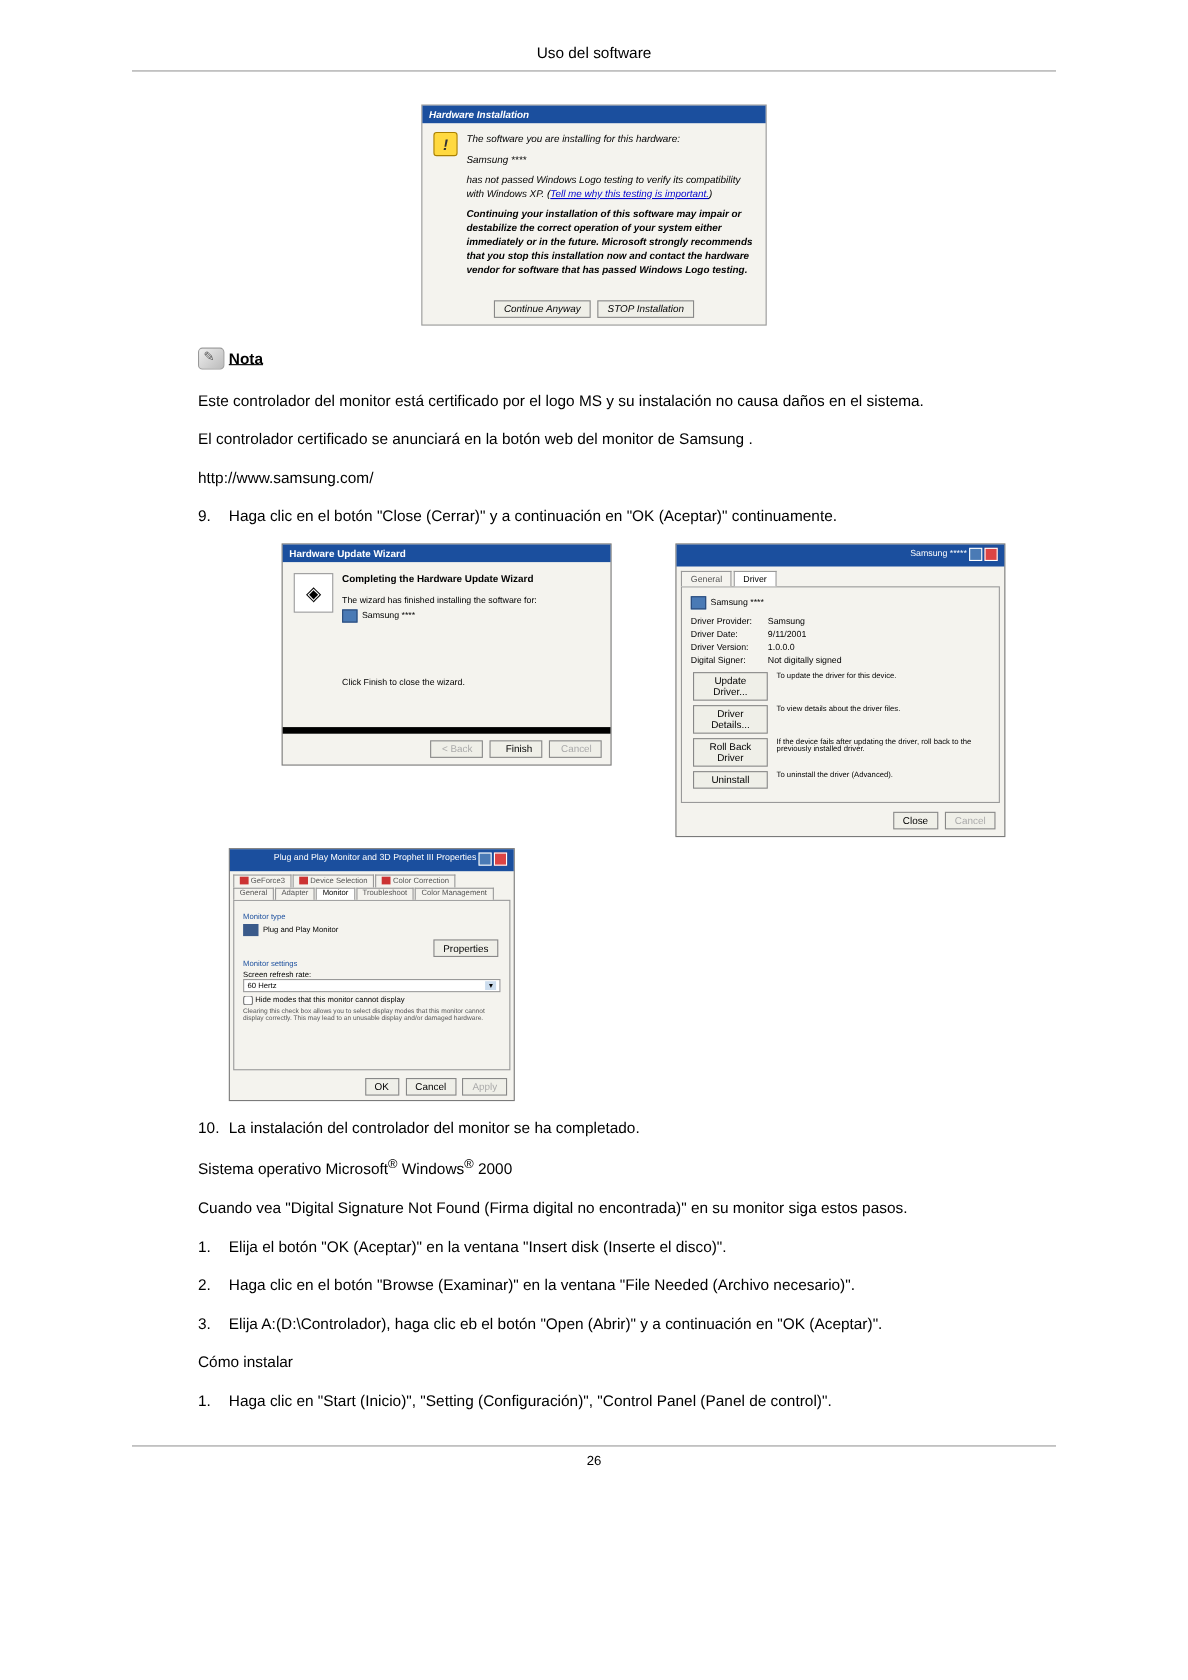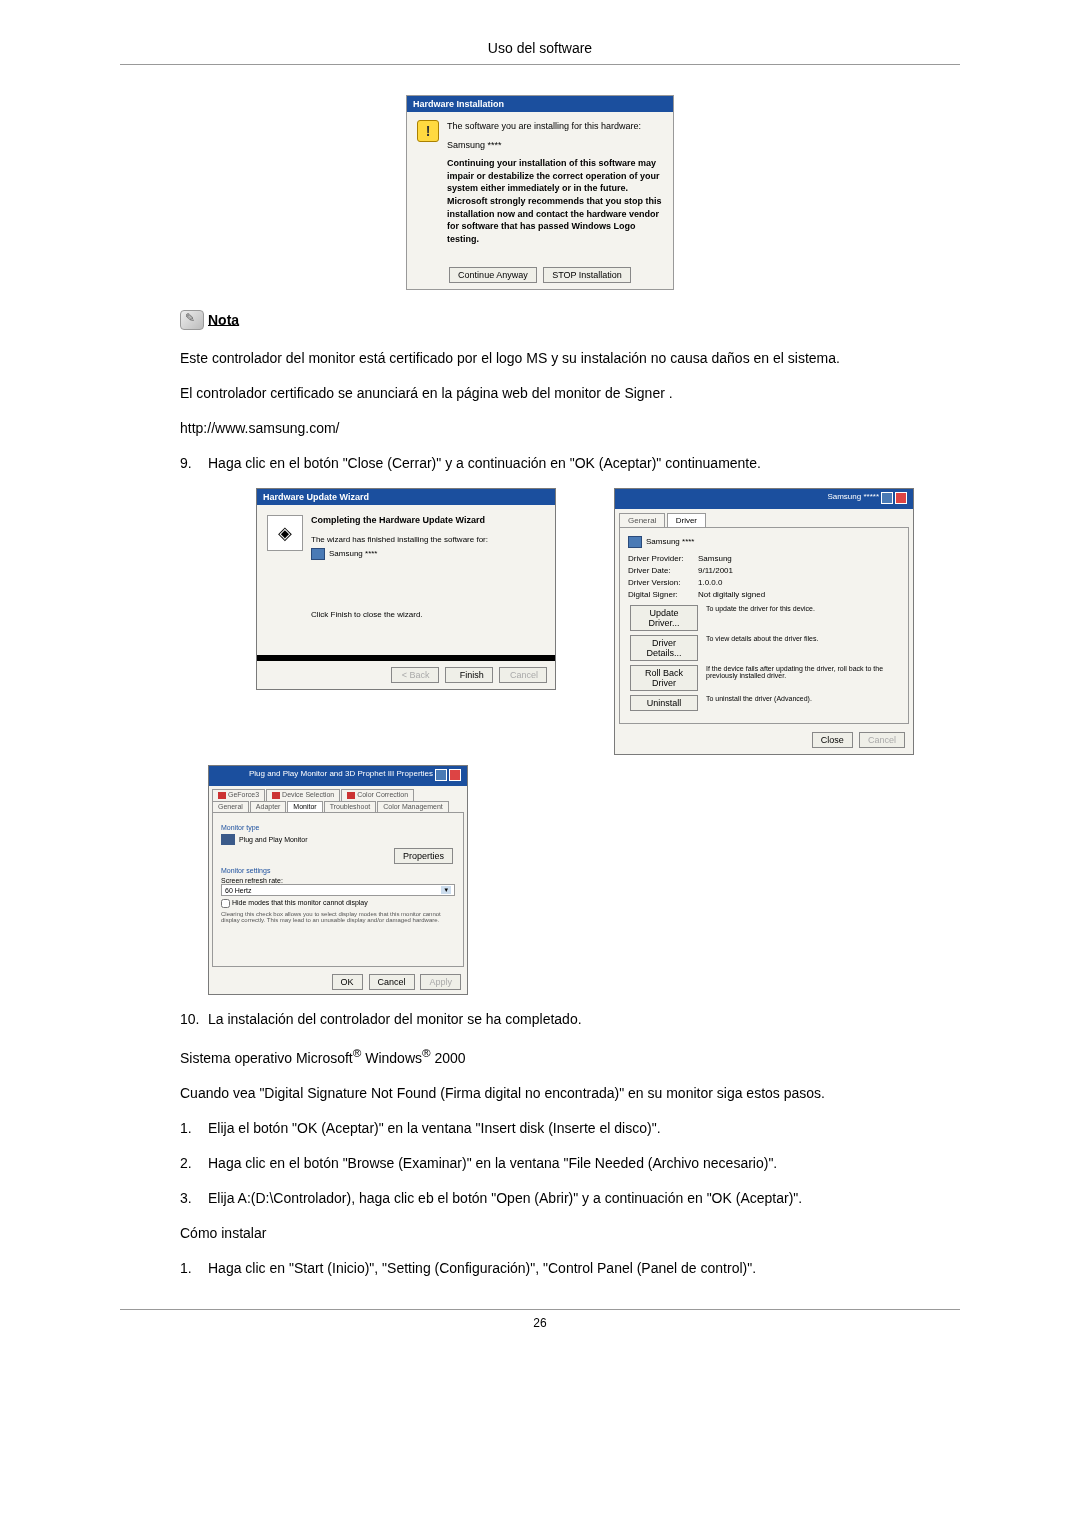--- a/index.html
+++ b/index.html
@@ -23,21 +23,22 @@
       font-size: 14px;
       padding-bottom: 8px;
       border-bottom: 1px solid #999;
       margin-bottom: 30px;
     }
     .content {
       padding: 0 60px;
     }
     .dialog-image {
       margin: 0 auto 20px auto;
-      width: 268px;
+      width: 314px;
+      font-style: italic;
     }
     .dialog-box {
       border: 1px solid #999;
       background: #f4f3ee;
       font-size: 9px;
     }
     .dialog-titlebar {
       background: #1b4f9e;
       color: #fff;
       padding: 3px 6px;
@@ -365,36 +366,39 @@
   <div class="content">
 
     <div class="dialog-image">
       <div class="dialog-box">
         <div class="dialog-titlebar">Hardware Installation</div>
         <div class="dialog-body">
           <div class="warn-icon">!</div>
           <div class="dialog-text">
             <p>The software you are installing for this hardware:</p>
             <p>Samsung ****</p>
+            <p>
+              <span>has not passed Windows Logo testing to verify its compatibility with Windows XP. (</span><span class="link-text">Tell me why this testing is important.</span><span>)</span>
+            </p>
             <p class="bold">Continuing your installation of this software may impair or destabilize the correct operation of your system either immediately or in the future. Microsoft strongly recommends that you stop this installation now and contact the hardware vendor for software that has passed Windows Logo testing.</p>
           </div>
         </div>
         <div class="dialog-buttons">
           <span class="btn">Continue Anyway</span>
           <span class="btn">STOP Installation</span>
         </div>
       </div>
     </div>
 
     <div class="note-section">
       <span class="note-icon"></span><span class="note-label">Nota</span>
     </div>
 
     <p class="para">Este controlador del monitor está certificado por el logo MS y su instalación no causa daños en el sistema.</p>
-    <p class="para">El controlador certificado se anunciará en la página web del monitor de Signer .</p>
+    <p class="para">El controlador certificado se anunciará en la botón web del monitor de Samsung .</p>
     <p class="para">http://www.samsung.com/</p>
 
     <div class="num-item">
       <div class="num">9.</div>
       <div class="txt">Haga clic en el botón "Close (Cerrar)" y a continuación en "OK (Aceptar)" continuamente.</div>
     </div>
 
     <div class="side-by-side">
       <div class="pane">
         <div class="wizard-box">

